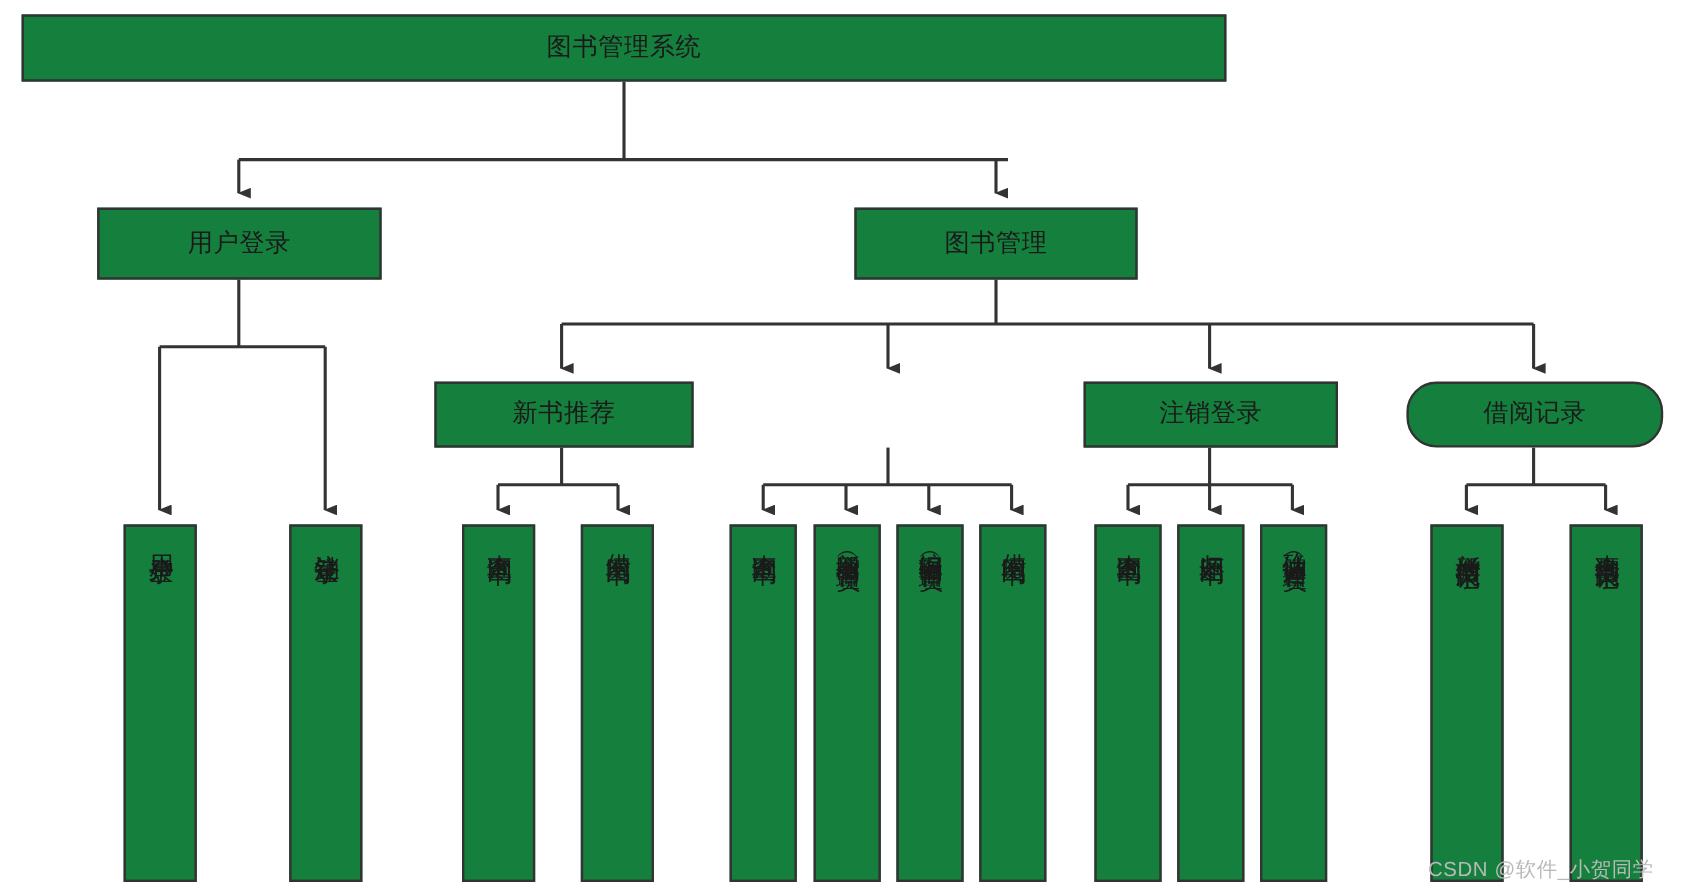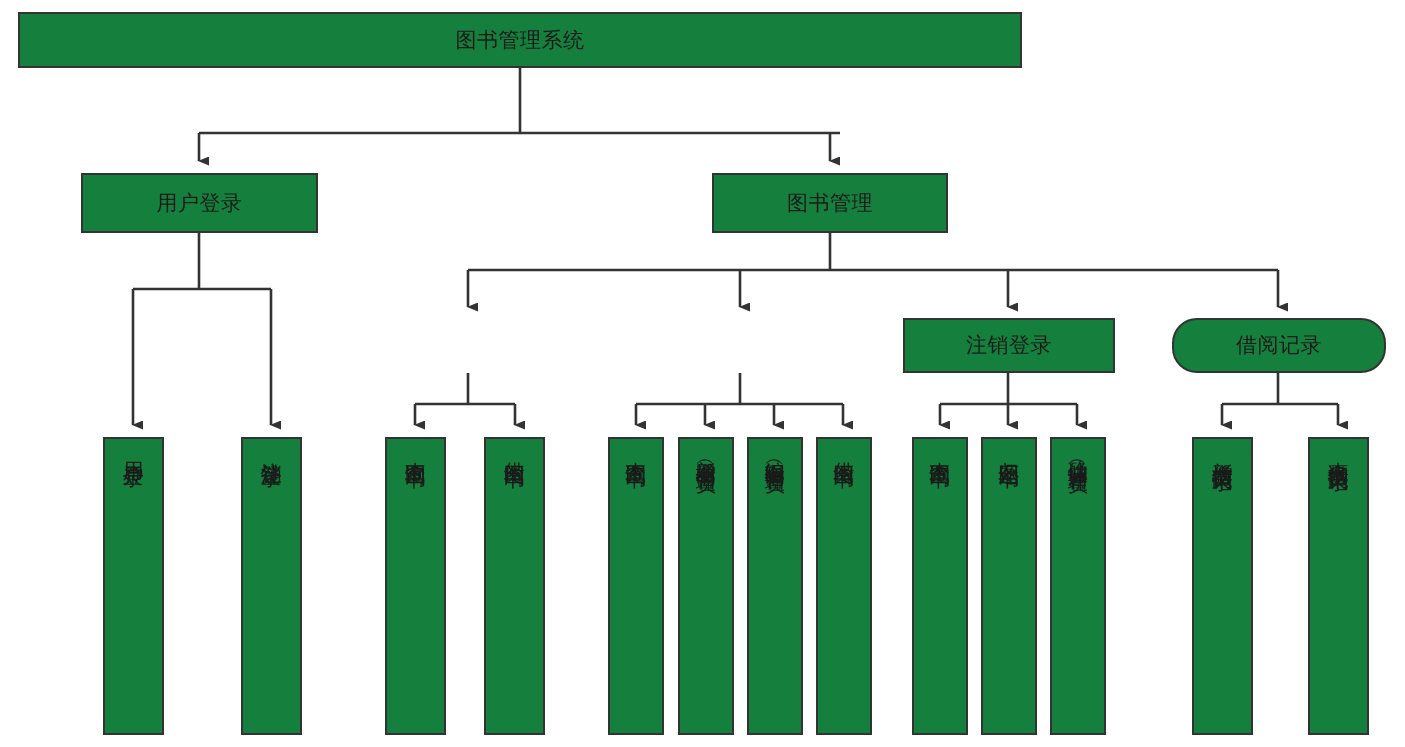--- a/index.html
+++ b/index.html
@@ -129,20 +129,23 @@
   </div>
 
   <div class="node" style="left:81px; top:173px; width:237px; height:60px;">
     <span class="node-label">用户登录</span>
   </div>
 
   <div class="node" style="left:712px; top:173px; width:236px; height:60px;">
     <span class="node-label">图书管理</span>
   </div>
 
+  <div class="node" style="left:362px; top:318px; width:216px; height:55px;">
+    <span class="node-label">新书推荐</span>
+  </div>
 
 
   <div class="node" style="left:903px; top:318px; width:212px; height:55px;">
     <span class="node-label">注销登录</span>
   </div>
 
   <div class="node" style="left:1172px; top:318px; width:214px; height:55px;border-radius:25px;">
     <span class="node-label">借阅记录</span>
   </div>
 
@@ -191,14 +194,15 @@
   </div>
 
   <div class="node node-leaf" style="left:1192px; top:437px; width:61px; height:298px;">
     <span class="node-label">新增借阅记录</span>
   </div>
 
   <div class="node node-leaf" style="left:1308px; top:437px; width:61px; height:298px;">
     <span class="node-label">查询借阅记录</span>
   </div>
 
+  <div id="watermark">CSDN @软件_小贺同学</div>
 
 </div>
 
 </body></html>

